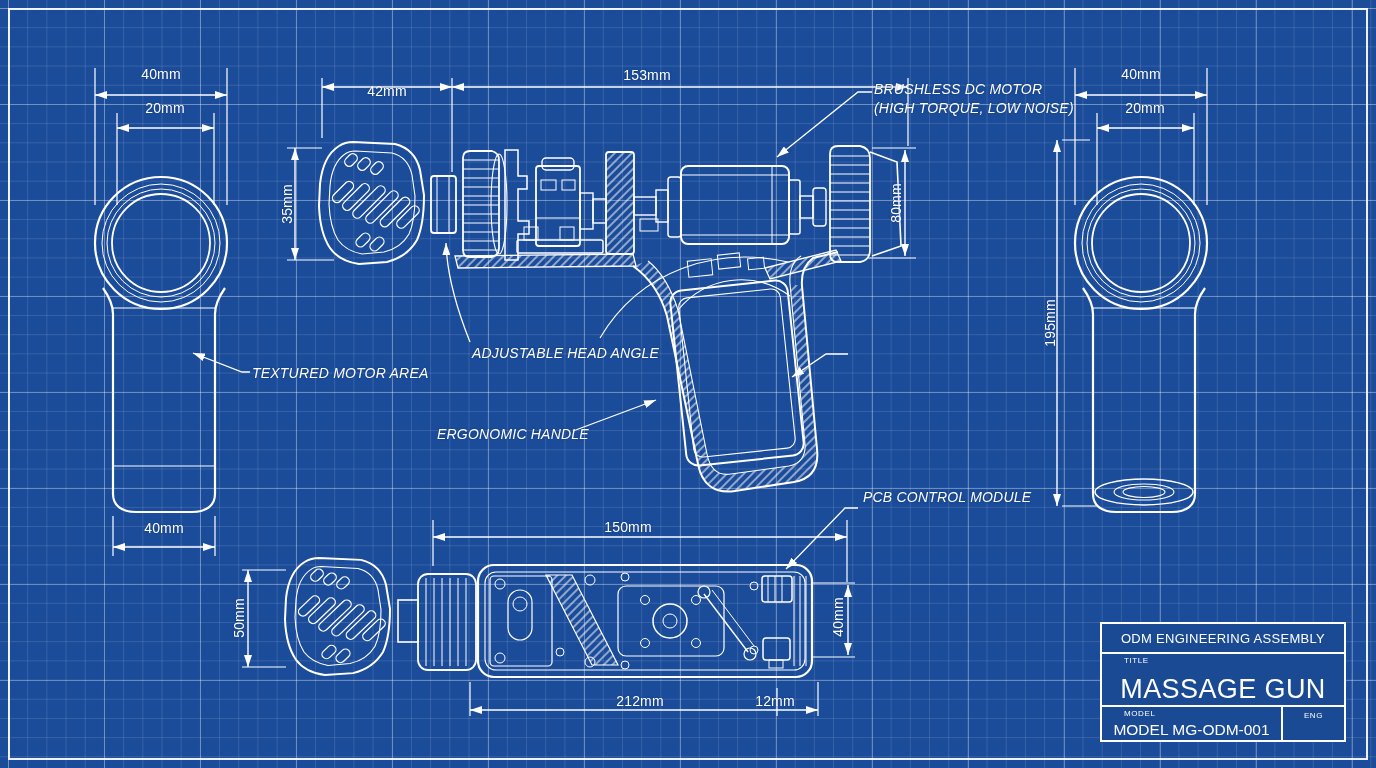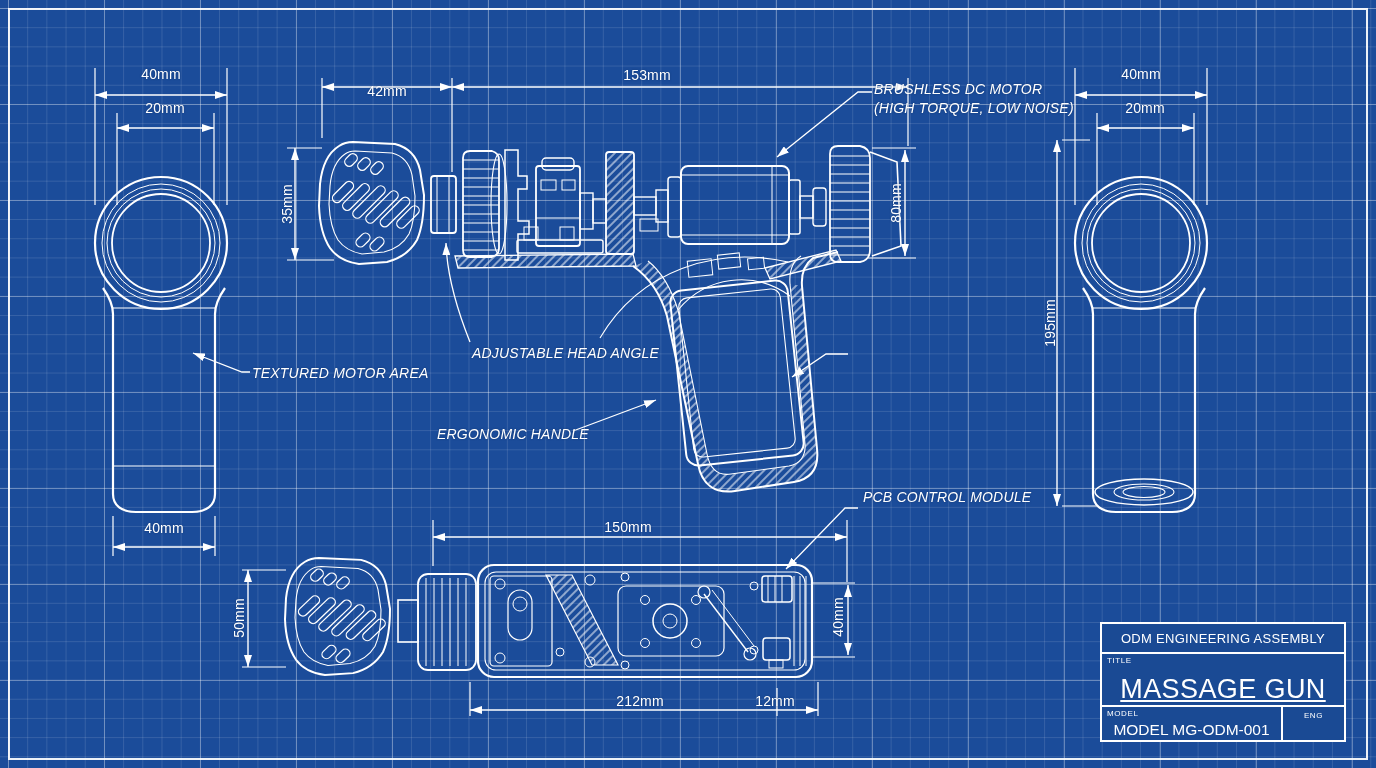--- a/index.html
+++ b/index.html
@@ -18,22 +18,22 @@
   #frame{position:absolute;left:8px;top:8px;right:8px;bottom:8px;border:2px solid rgba(255,255,255,0.92);pointer-events:none;}
   svg{position:absolute;left:0;top:0;}
   .dim{position:absolute;color:#fff;font-size:14px;letter-spacing:.2px;white-space:nowrap;transform:translate(-50%,-50%);text-shadow:0 0 2px rgba(10,40,90,.6);}
   .dim.rot{transform:translate(-50%,-50%) rotate(-90deg);}
   .ann{position:absolute;color:#fff;font-size:14px;letter-spacing:.2px;white-space:nowrap;line-height:18.5px;text-shadow:0 0 2px rgba(10,40,90,.6);font-style:italic;}
   .ann.center{transform:translateX(-50%);text-align:center;line-height:17.5px;}
   
   .titleblock{position:absolute;left:1100px;top:622px;width:246px;height:120px;border:2px solid #fff;background:#1a4a94;display:flex;flex-direction:column;color:#fff;box-sizing:border-box;}
   .tb-company{height:30px;border-bottom:2px solid #fff;display:flex;align-items:center;justify-content:center;font-size:13px;letter-spacing:.3px;box-sizing:border-box;}
   .tb-titlerow{height:53px;border-bottom:2px solid #fff;position:relative;display:flex;align-items:center;justify-content:center;box-sizing:border-box;}
-  .tb-mini{position:absolute;top:2px;left:5px;font-size:8px;letter-spacing:.6px;}
-  .tb-title{font-size:27px;letter-spacing:.4px;margin-top:19px;text-decoration:underline;}
+  .tb-mini{position:absolute;top:2px;left:22px;font-size:8px;letter-spacing:.6px;}
+  .tb-title{font-size:27px;letter-spacing:.4px;margin-top:19px;}
   .tb-bottomrow{flex:1;display:flex;min-height:0;}
   .tb-modelcell{width:181px;border-right:2px solid #fff;position:relative;display:flex;justify-content:center;box-sizing:border-box;}
   .tb-model{font-size:15.5px;margin-top:14px;}
   .tb-engcell{flex:1;position:relative;border-radius:11px;}
   .tb-engcell .tb-mini{left:50%;transform:translateX(-50%);top:4px;}
 </style>
 </head>
 <body>
 
 <div id="sheet">

